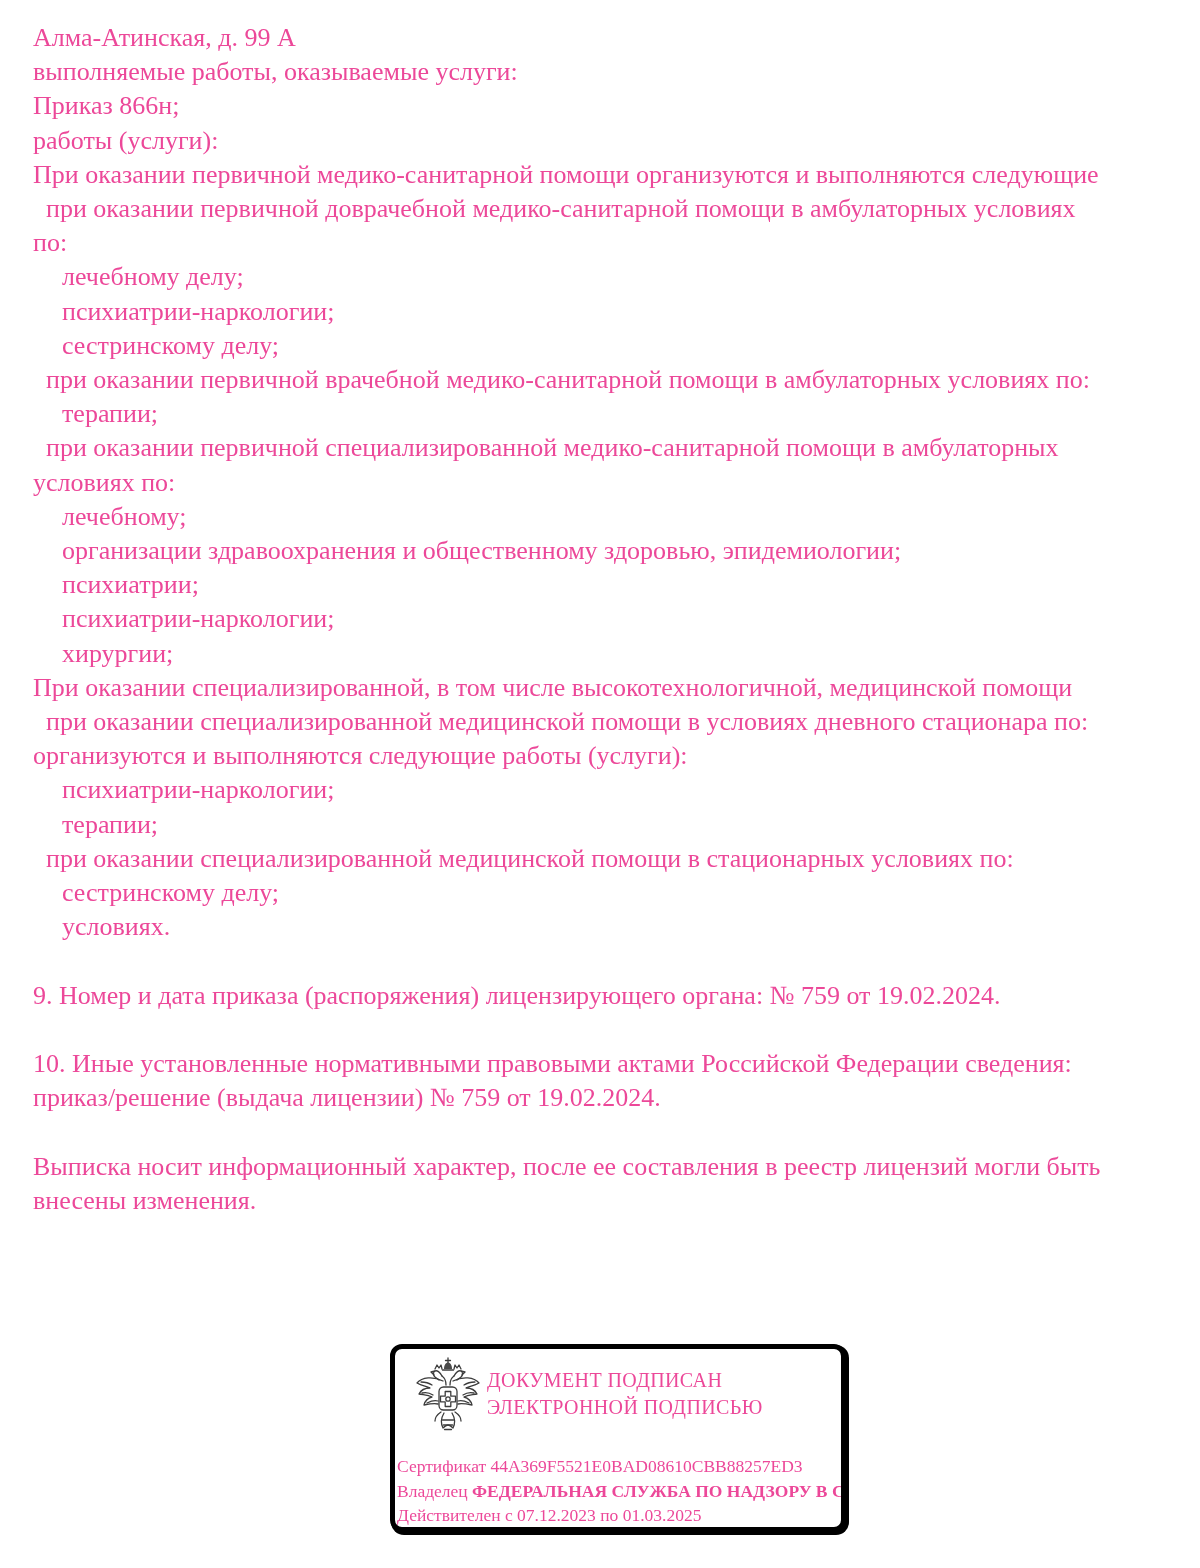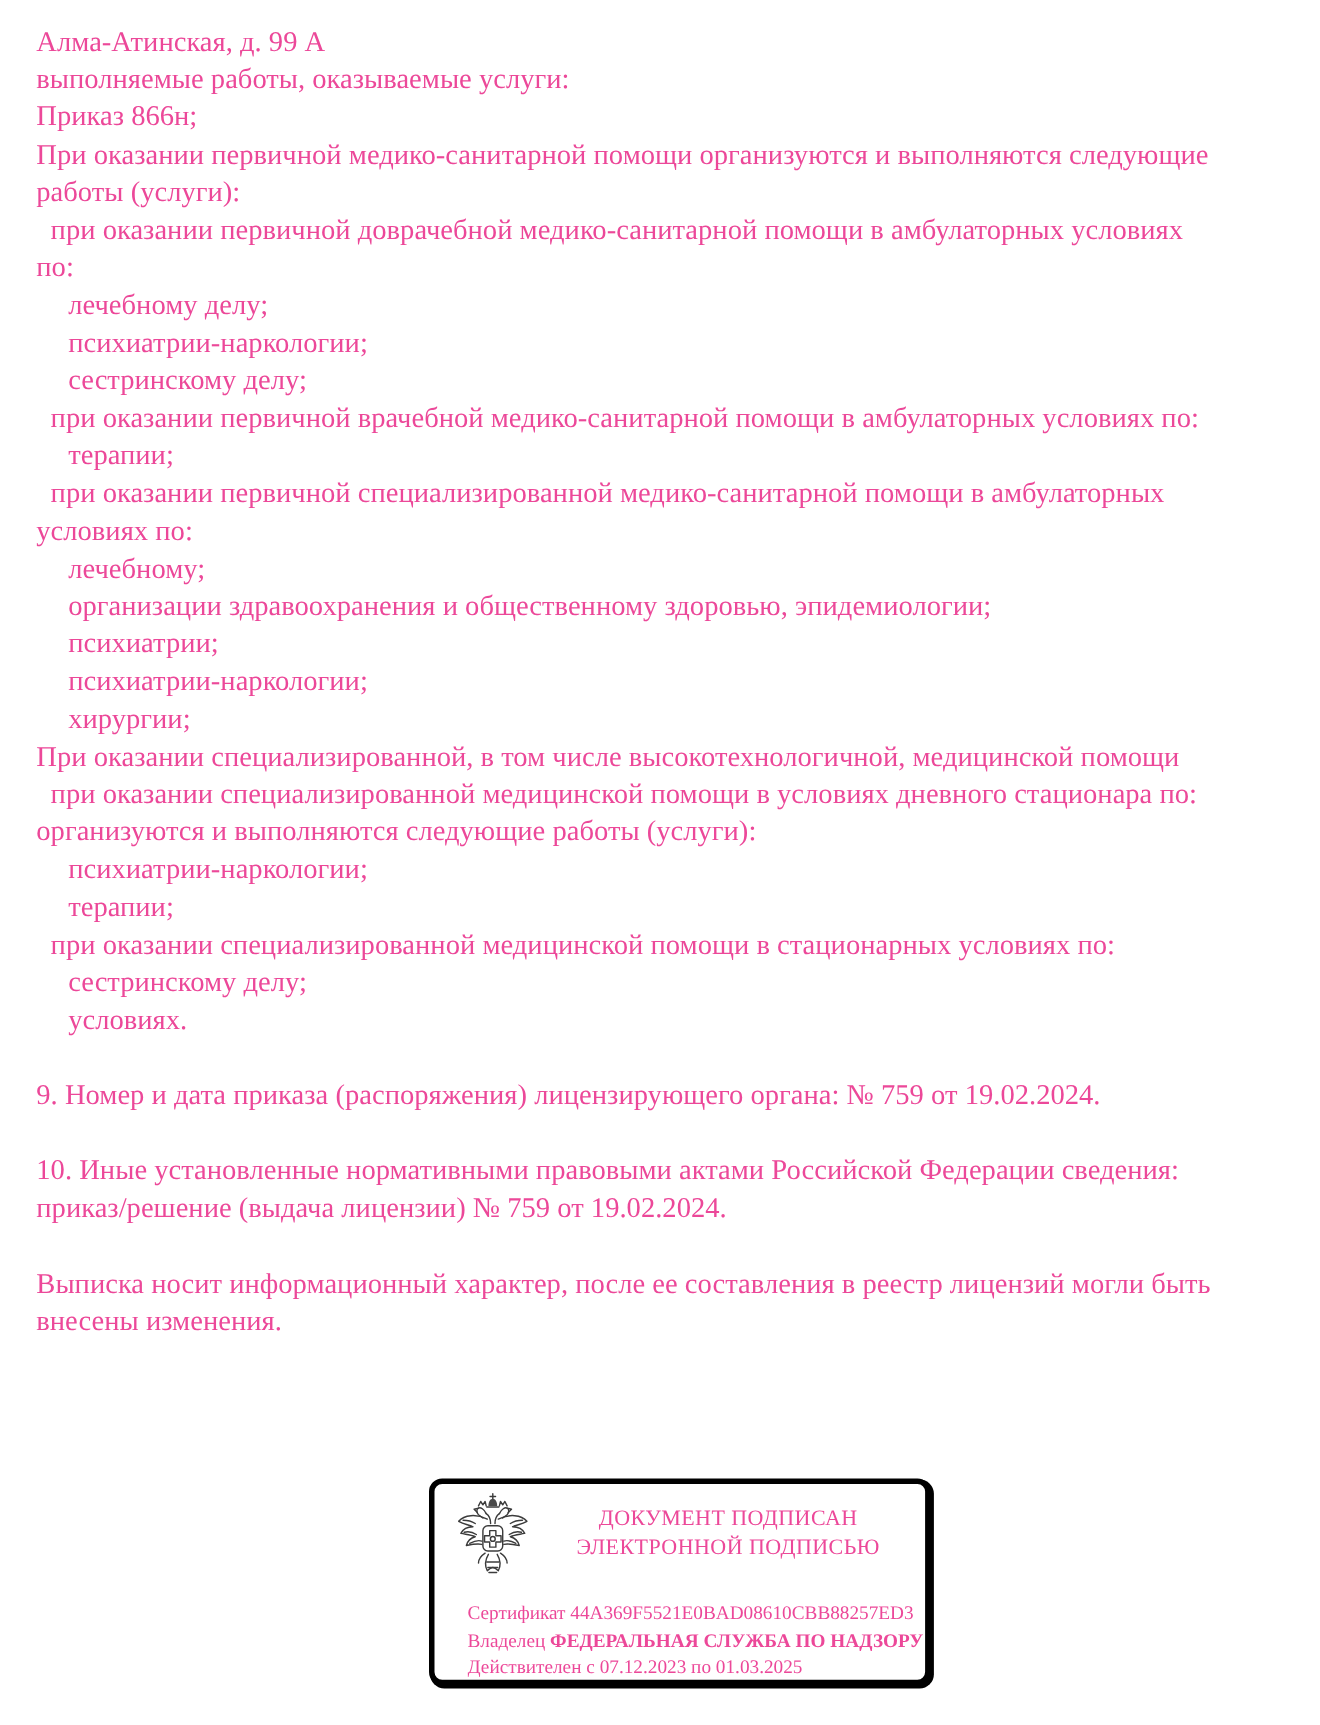--- a/index.html
+++ b/index.html
@@ -47,52 +47,50 @@
     left: 20px;
     top: 7px;
     width: 66px;
     height: 82px;
   }
   .stamp-title {
     position: absolute;
     left: 92px;
     right: 4px;
     top: 18px;
-    text-align: center;
     font-size: 20px;
     line-height: 26.5px;
     letter-spacing: 0.4px;
     white-space: nowrap;
   }
   .stamp-rows {
     position: absolute;
     left: 2px;
     right: 0;
     top: 105px;
     font-size: 17.5px;
     line-height: 24.6px;
   }
   .stamp-row {
     white-space: nowrap;
     overflow: hidden;
-    margin-left: 28px;
   }
   .stamp-row b { font-weight: bold; }
 </style>
 </head>
 <body>
 
 <div class="page">
 
   <div class="doc-text">
       <div class="line i0">Алма-Атинская, д. 99 А</div>
       <div class="line i0">выполняемые работы, оказываемые услуги:</div>
       <div class="line i0">Приказ 866н;</div>
+      <div class="line i0">работы (услуги):</div>
       <div class="line i0">При оказании первичной медико-санитарной помощи организуются и выполняются следующие</div>
-      <div class="line i0">работы (услуги):</div>
       <div class="line i1">при оказании первичной доврачебной медико-санитарной помощи в амбулаторных условиях</div>
       <div class="line i0">по:</div>
       <div class="line i2">лечебному делу;</div>
       <div class="line i2">психиатрии-наркологии;</div>
       <div class="line i2">сестринскому делу;</div>
       <div class="line i1">при оказании первичной врачебной медико-санитарной помощи в амбулаторных условиях по:</div>
       <div class="line i2">терапии;</div>
       <div class="line i1">при оказании первичной специализированной медико-санитарной помощи в амбулаторных</div>
       <div class="line i0">условиях по:</div>
       <div class="line i2">лечебному;</div>

